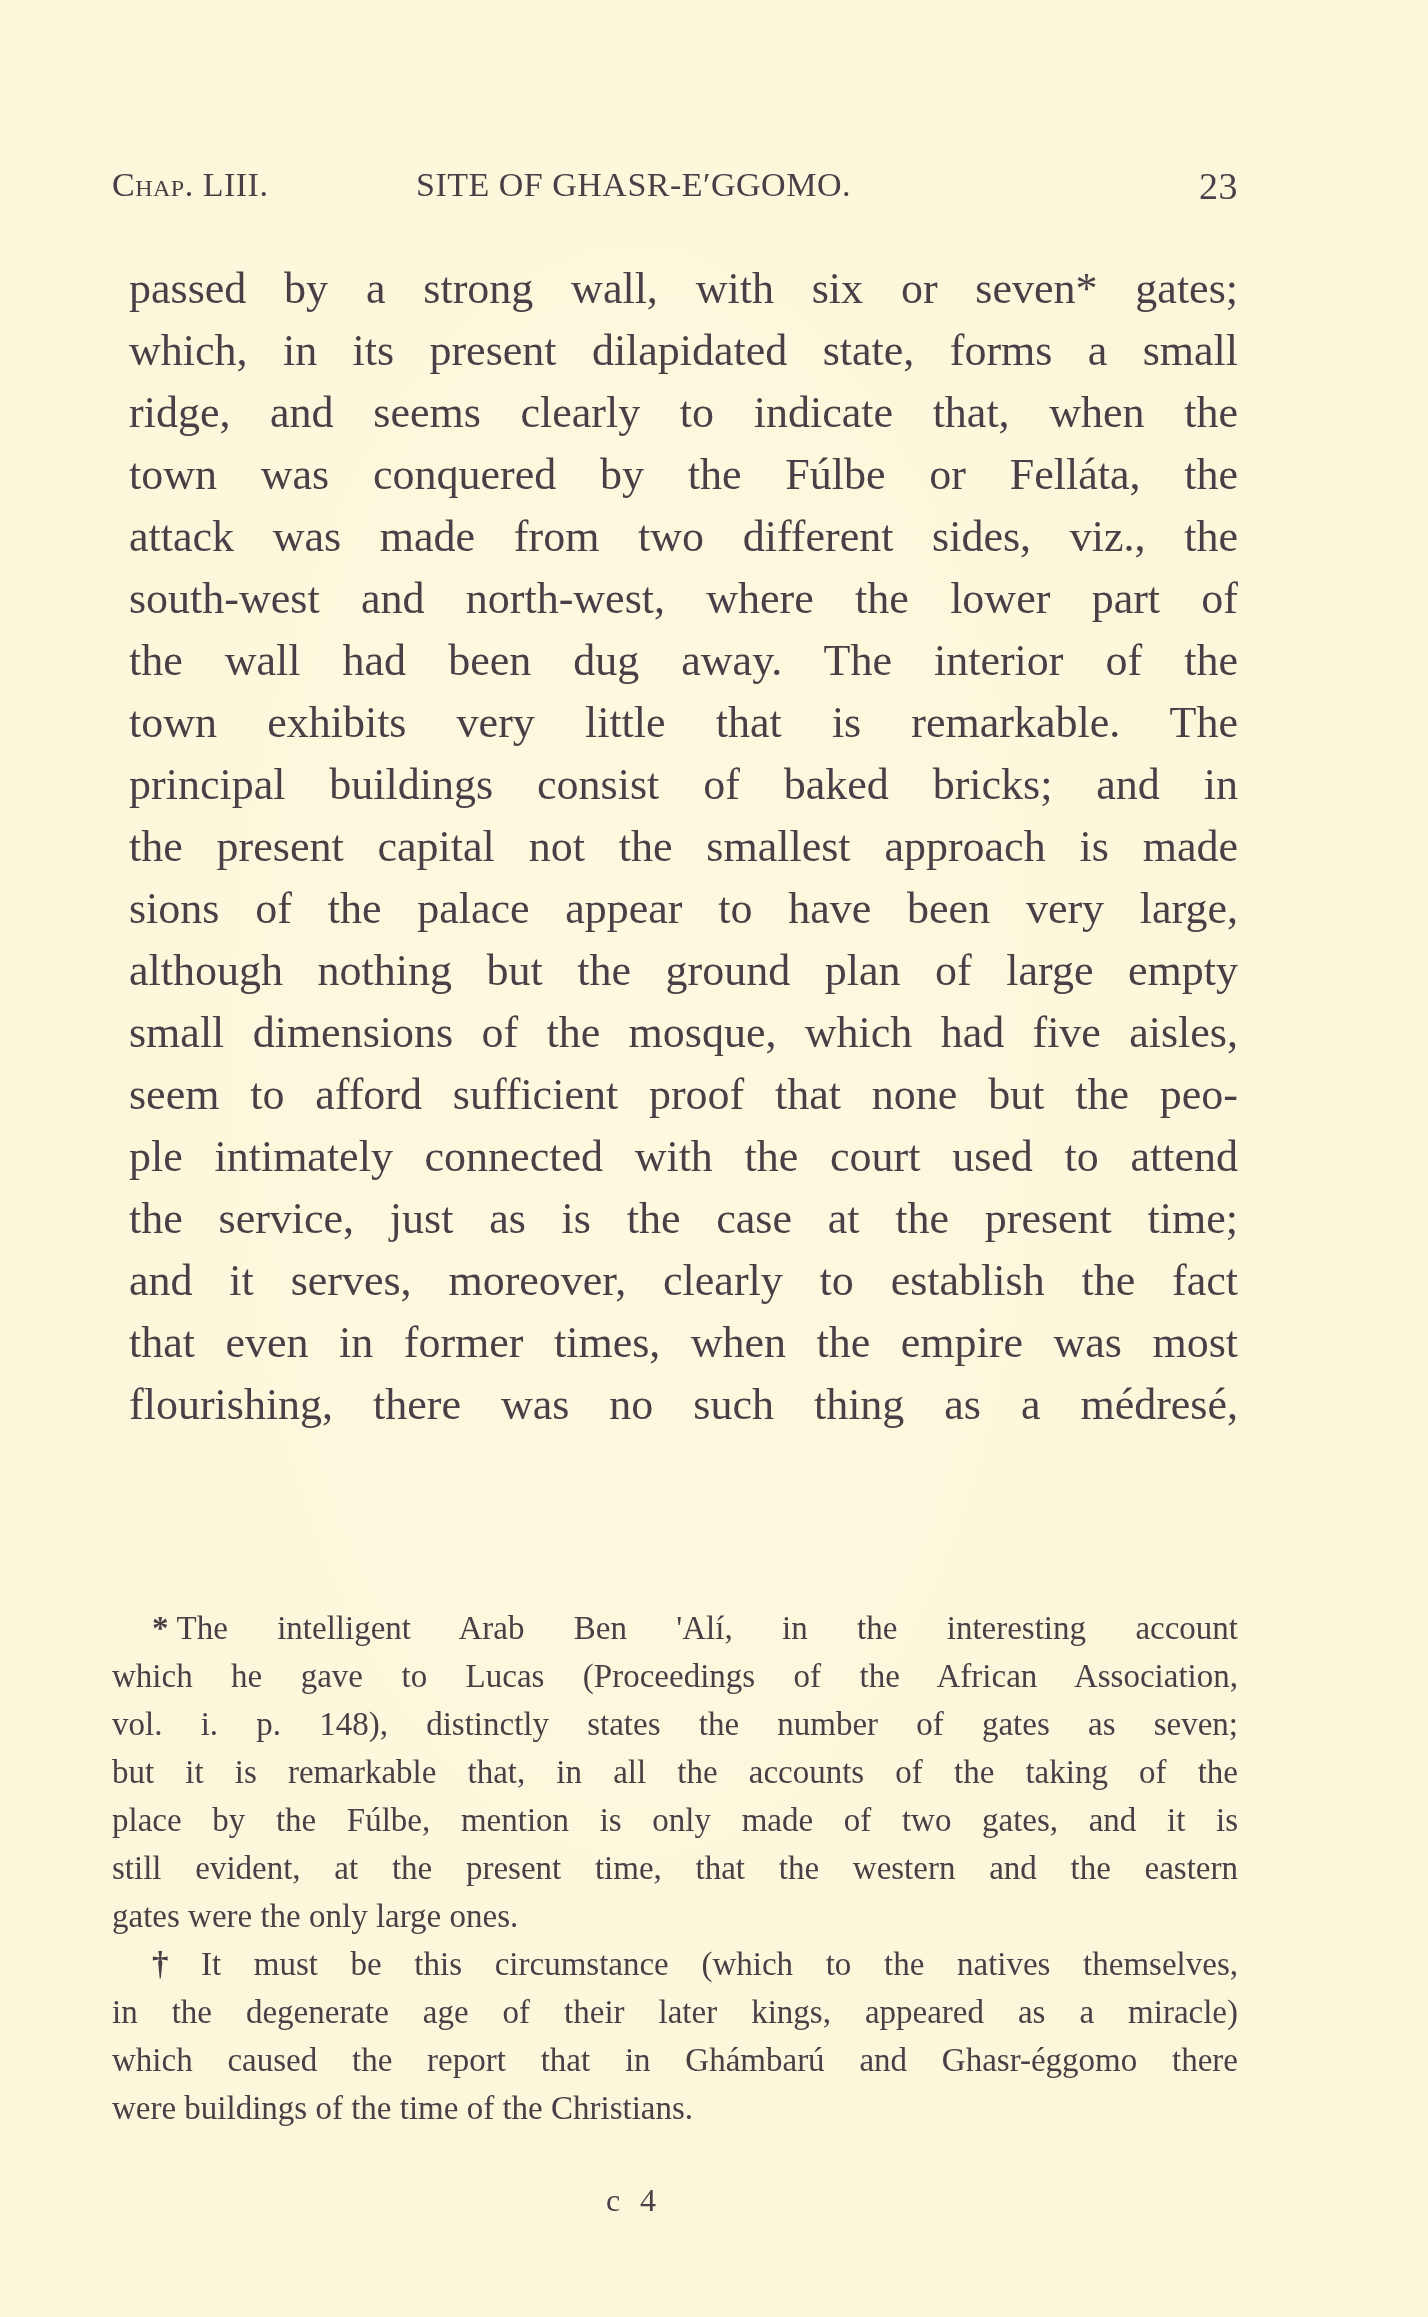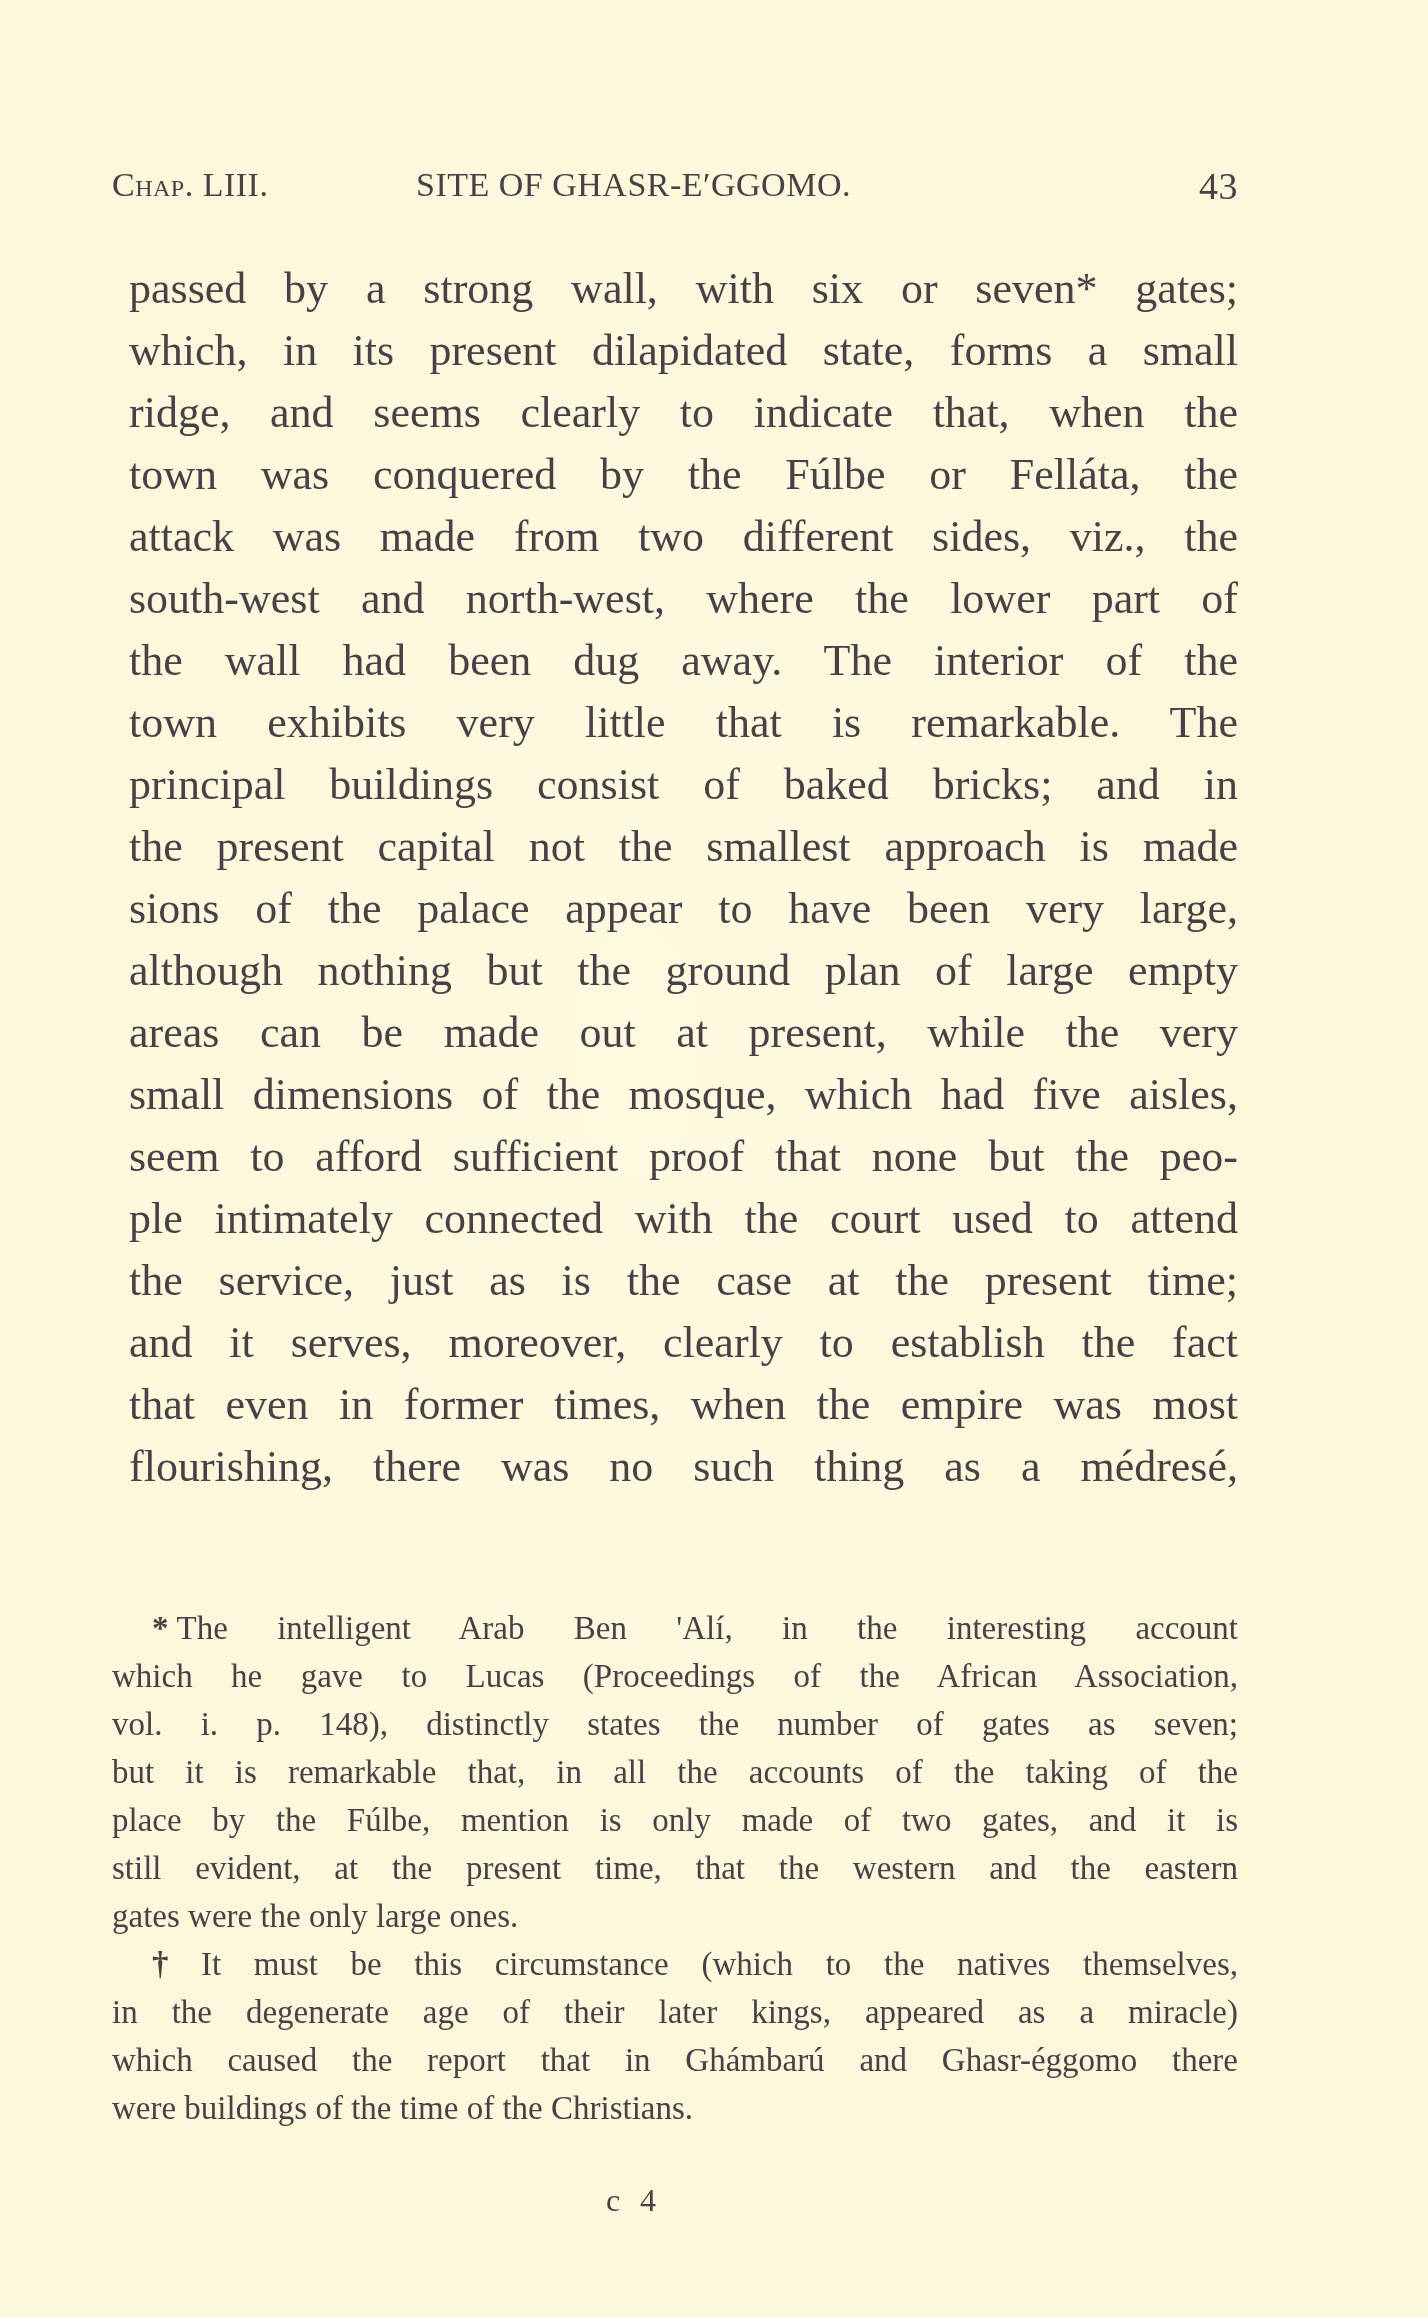--- a/index.html
+++ b/index.html
@@ -91,37 +91,36 @@
     }
   </style>
 </head>
 <body>
 
 <div class="page">
 
   <div class="running-head">
     <span class="rh-chap">Chap. LIII.</span>
     <span class="rh-title">SITE OF GHASR-E′GGOMO.</span>
-    <span class="rh-page">43</span>
+    <span class="rh-page">23</span>
   </div>
 
   <div class="body-text" id="body-text">
       <div class="body-line">passed by a strong wall, with six or seven* gates;</div>
       <div class="body-line">which, in its present dilapidated state, forms a small</div>
       <div class="body-line">ridge, and seems clearly to indicate that, when the</div>
       <div class="body-line">town was conquered by the Fúlbe or Felláta, the</div>
       <div class="body-line">attack was made from two different sides, viz., the</div>
       <div class="body-line">south-west and north-west, where the lower part of</div>
       <div class="body-line">the wall had been dug away.  The interior of the</div>
       <div class="body-line">town exhibits very little that is remarkable.  The</div>
       <div class="body-line">principal buildings consist of baked bricks; and in</div>
       <div class="body-line">the present capital not the smallest approach is made</div>
       <div class="body-line">sions of the palace appear to have been very large,</div>
       <div class="body-line">although nothing but the ground plan of large empty</div>
-      <div class="body-line">areas can be made out at present, while the very</div>
       <div class="body-line">small dimensions of the mosque, which had five aisles,</div>
       <div class="body-line">seem to afford sufficient proof that none but the peo-</div>
       <div class="body-line">ple intimately connected with the court used to attend</div>
       <div class="body-line">the service, just as is the case at the present time;</div>
       <div class="body-line">and it serves, moreover, clearly to establish the fact</div>
       <div class="body-line">that even in former times, when the empire was most</div>
       <div class="body-line">flourishing, there was no such thing as a médresé,</div>
     </div>
 
   <div class="footnotes" id="footnotes">

